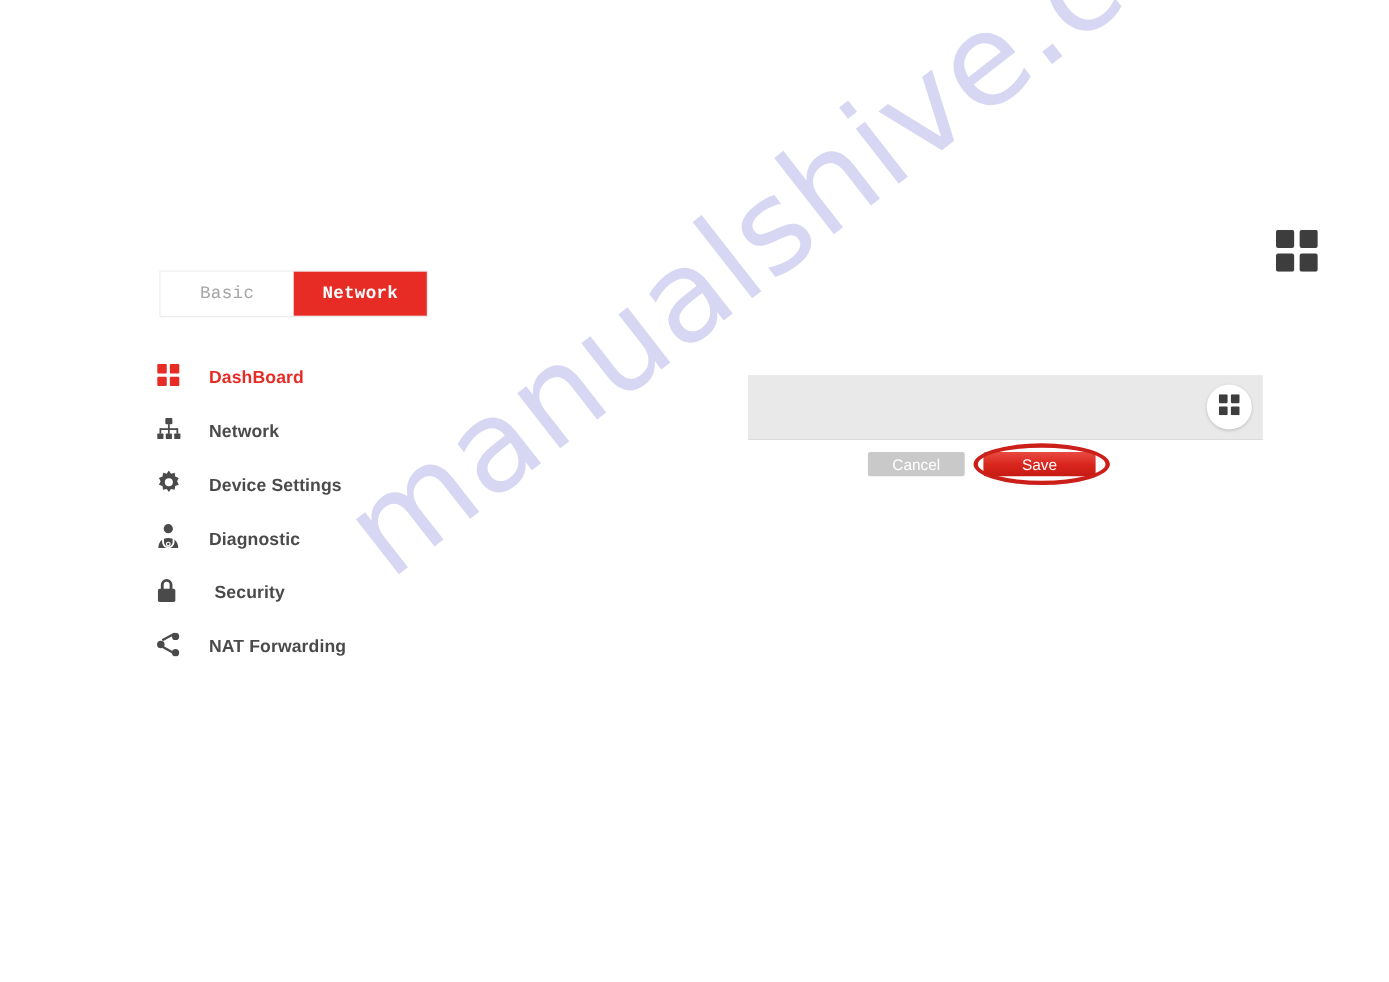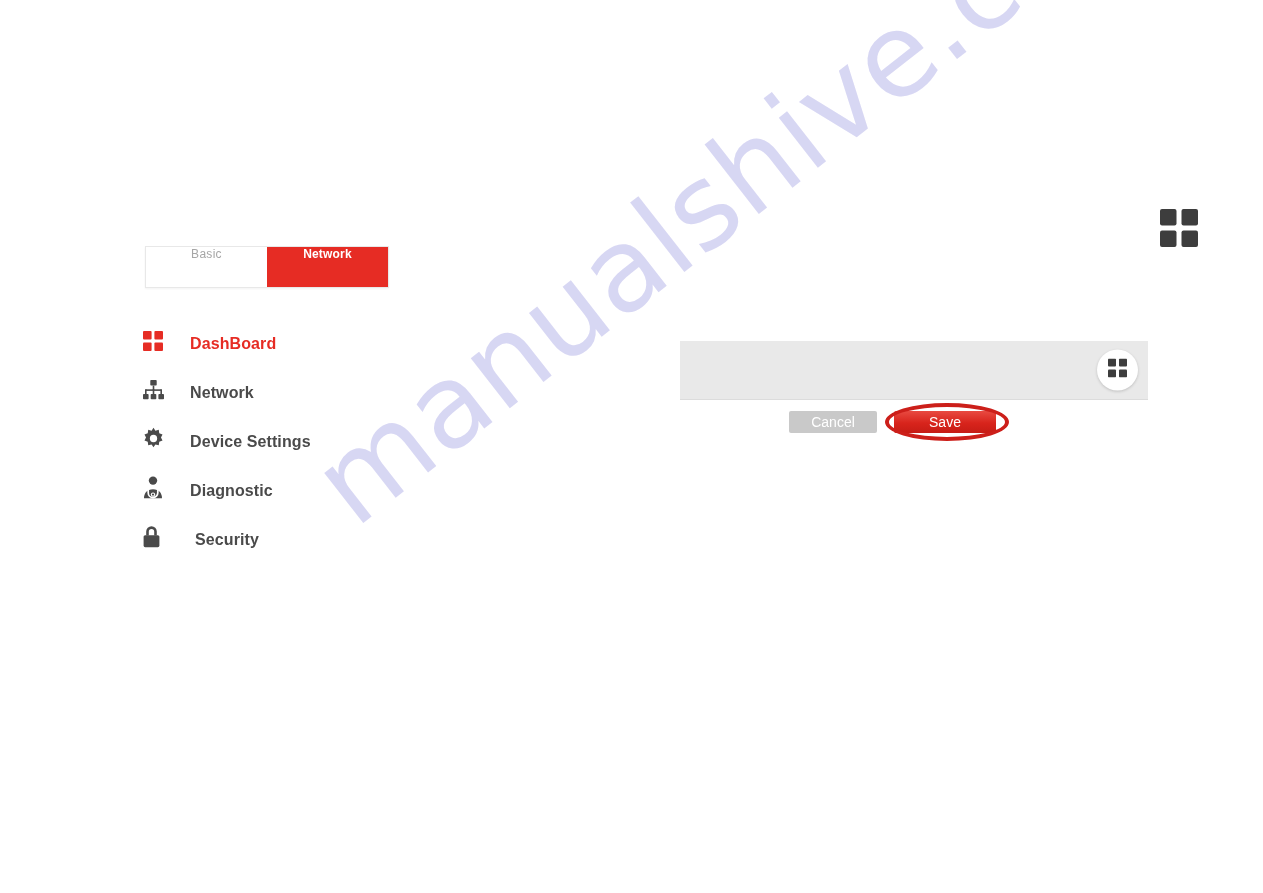--- a/index.html
+++ b/index.html
@@ -51,24 +51,26 @@
     height: 42px;
     display: flex;
     border: 1px solid #e8e8e8;
     box-sizing: border-box;
     background: #ffffff;
     box-shadow: 0 1px 2px rgba(0,0,0,0.05);
   }
   #mode-toggle .seg {
     flex: 1 1 50%;
     display: flex;
+    align-items: center;
     justify-content: center;
-    font-size: 12px;
+    font-size: 16px;
     cursor: pointer;
     user-select: none;
+    font-family: Liberation Mono, monospace;
   }
   #mode-toggle .seg.basic {
     background: #ffffff;
     color: #a6a6a6;
     font-weight: 400;
     letter-spacing: 0.3px;
   }
   #mode-toggle .seg.expert {
     background: #e62c24;
     color: #ffffff;
@@ -265,20 +267,32 @@
   <div class="nav-item indent">
     <span class="nav-icon">
       <svg width="19" height="23" viewBox="0 0 19 23" fill="currentColor">
         <path d="M4.2 10.5V6.6a5.3 5.3 0 0 1 10.6 0v3.9h-2.6V6.6a2.7 2.7 0 0 0-5.4 0v3.9z"></path>
         <rect x="1.6" y="10.2" width="15.8" height="12.0" rx="1.6"></rect>
       </svg>
     </span>
     <span class="nav-label">Security</span>
   </div>
 
+  <div class="nav-item">
+    <span class="nav-icon">
+      <svg width="23" height="22" viewBox="0 0 23 22" fill="currentColor">
+        <circle cx="17.6" cy="3.6" r="3.3"></circle>
+        <circle cx="4.2" cy="11.0" r="3.4"></circle>
+        <circle cx="17.6" cy="18.4" r="3.3"></circle>
+        <rect x="5.0" y="6.2" width="13.0" height="2.1" transform="rotate(-29 5.0 6.2)"></rect>
+        <rect x="6.2" y="12.0" width="13.0" height="2.1" transform="rotate(29 6.2 12.0)"></rect>
+      </svg>
+    </span>
+    <span class="nav-label">NAT Forwarding</span>
+  </div>
 
 </div>
 
 <div id="top-grid-icon">
   <svg width="38" height="38" viewBox="0 0 38 38" fill="currentColor">
     <rect x="0" y="0" width="16.5" height="16.5" rx="2"></rect>
     <rect x="21.5" y="0" width="16.5" height="16.5" rx="2"></rect>
     <rect x="0" y="21.5" width="16.5" height="16.5" rx="2"></rect>
     <rect x="21.5" y="21.5" width="16.5" height="16.5" rx="2"></rect>
   </svg>

